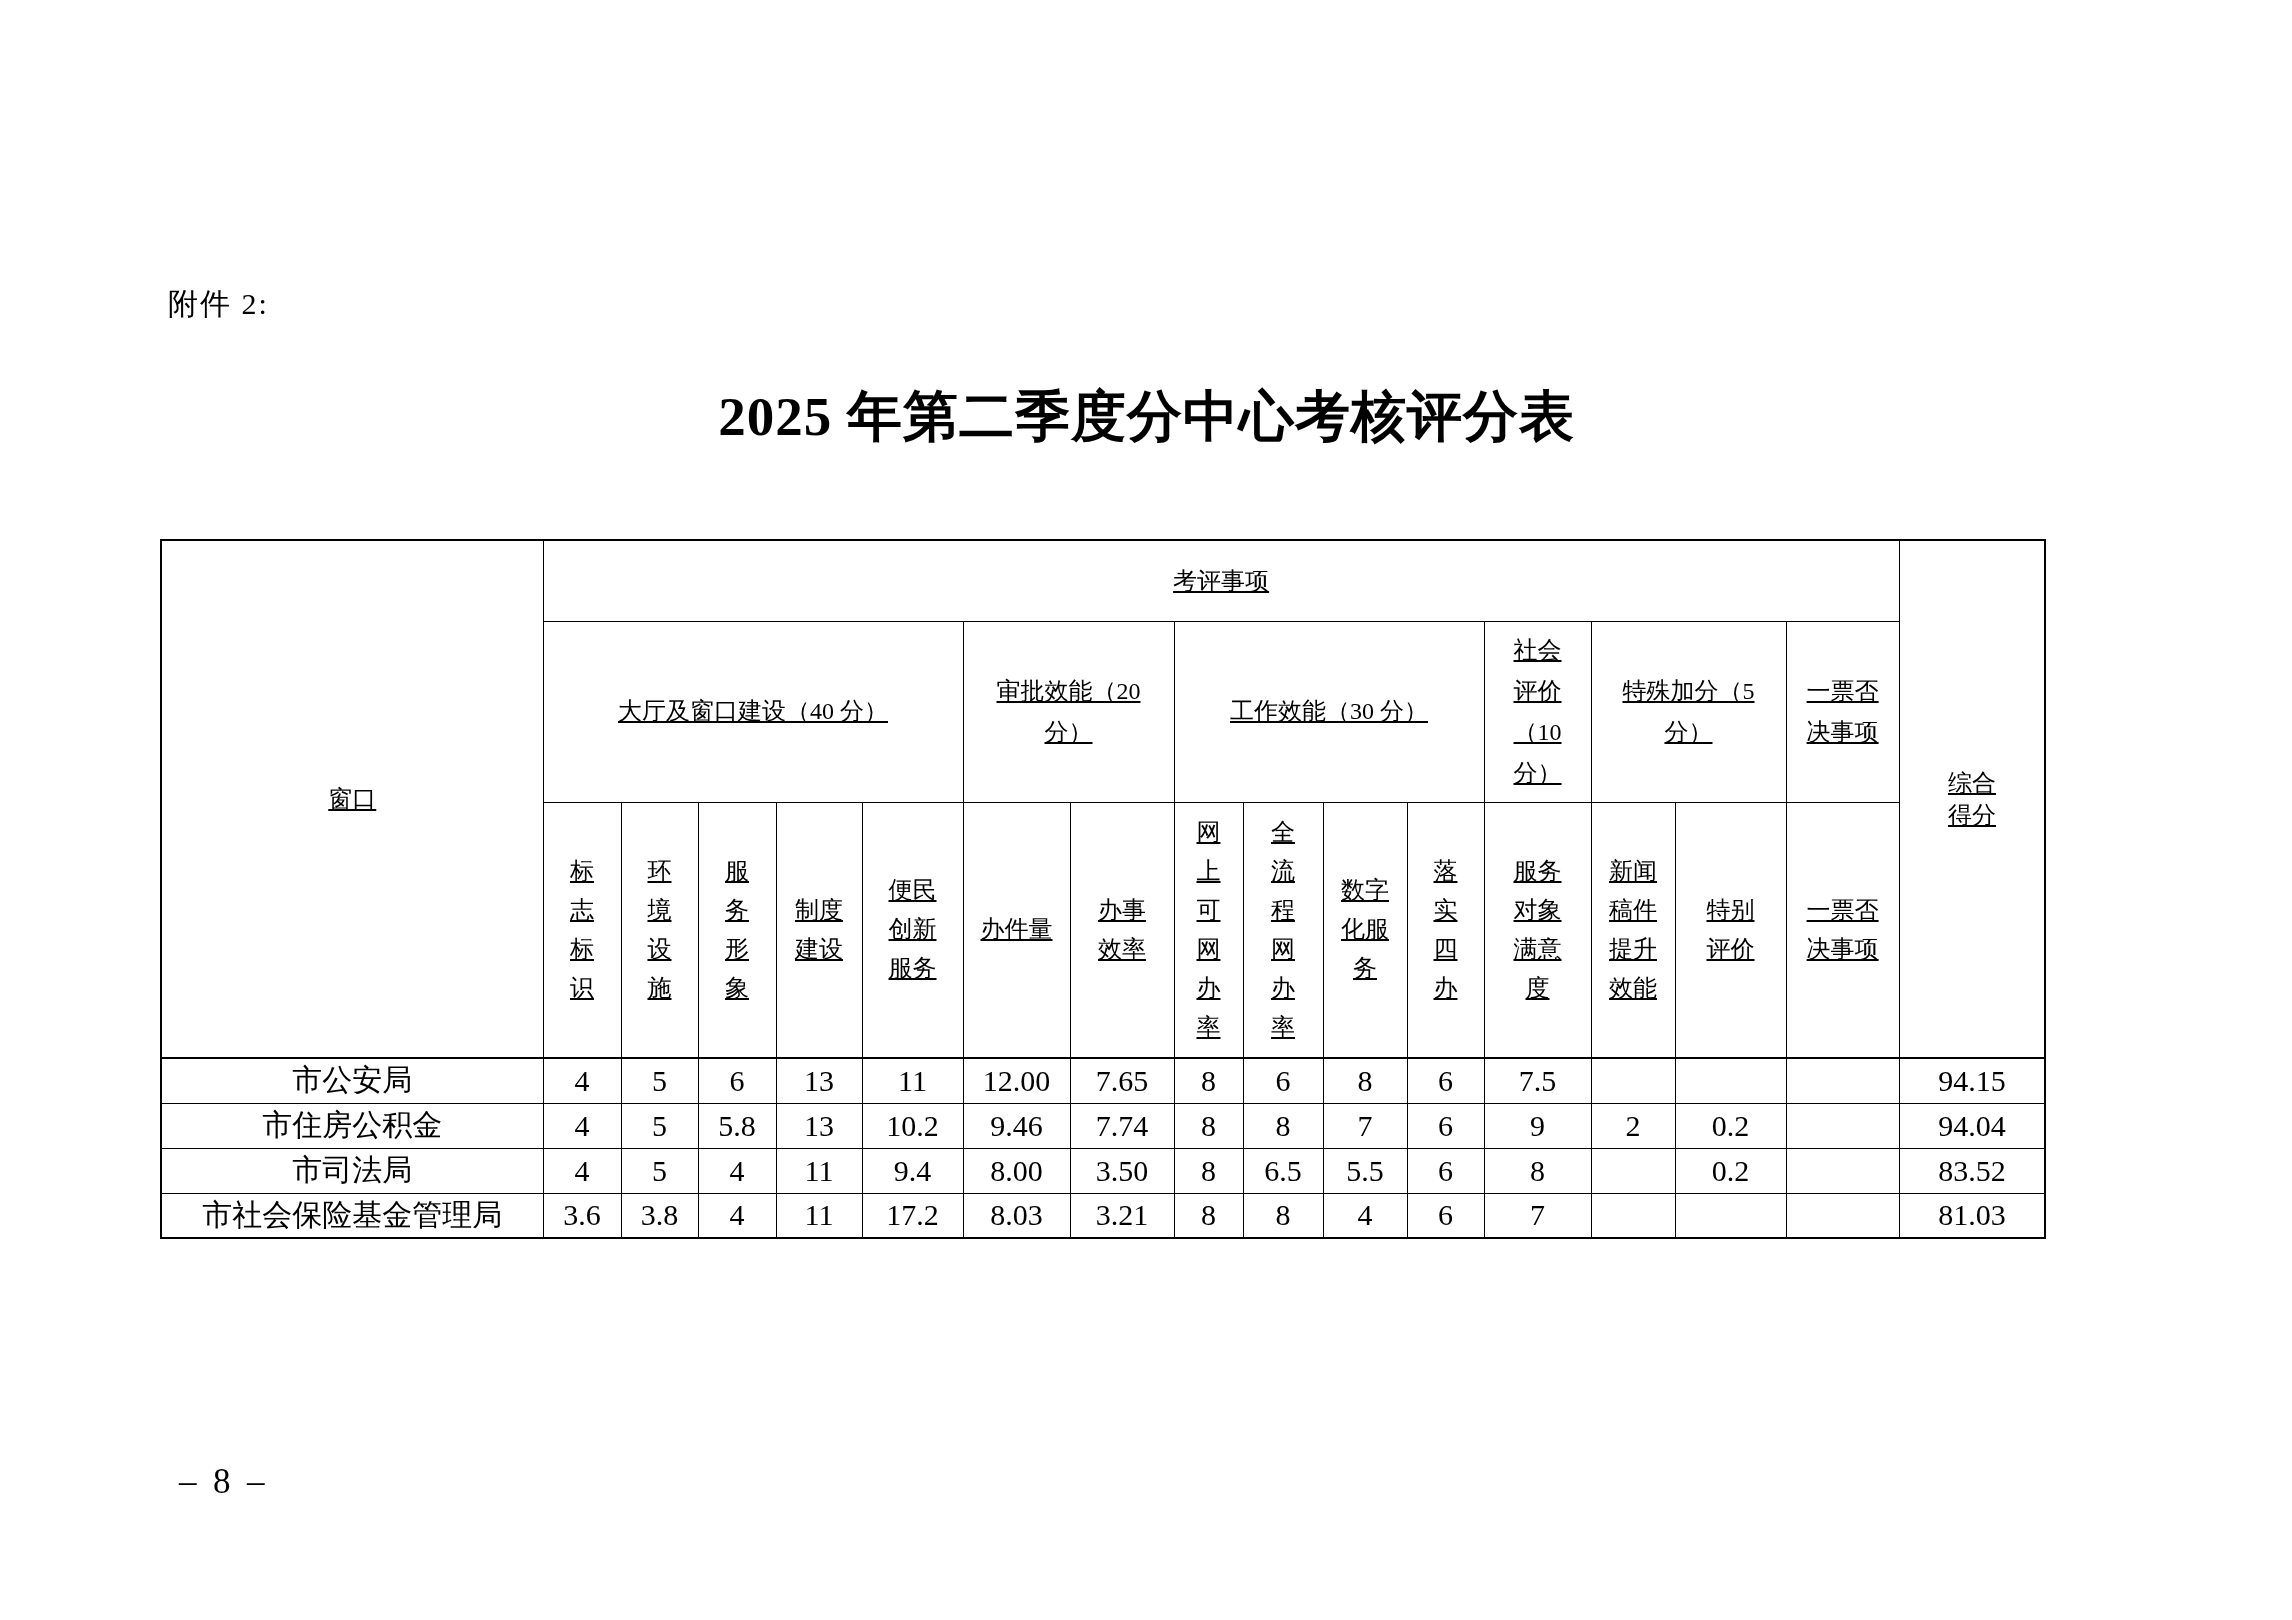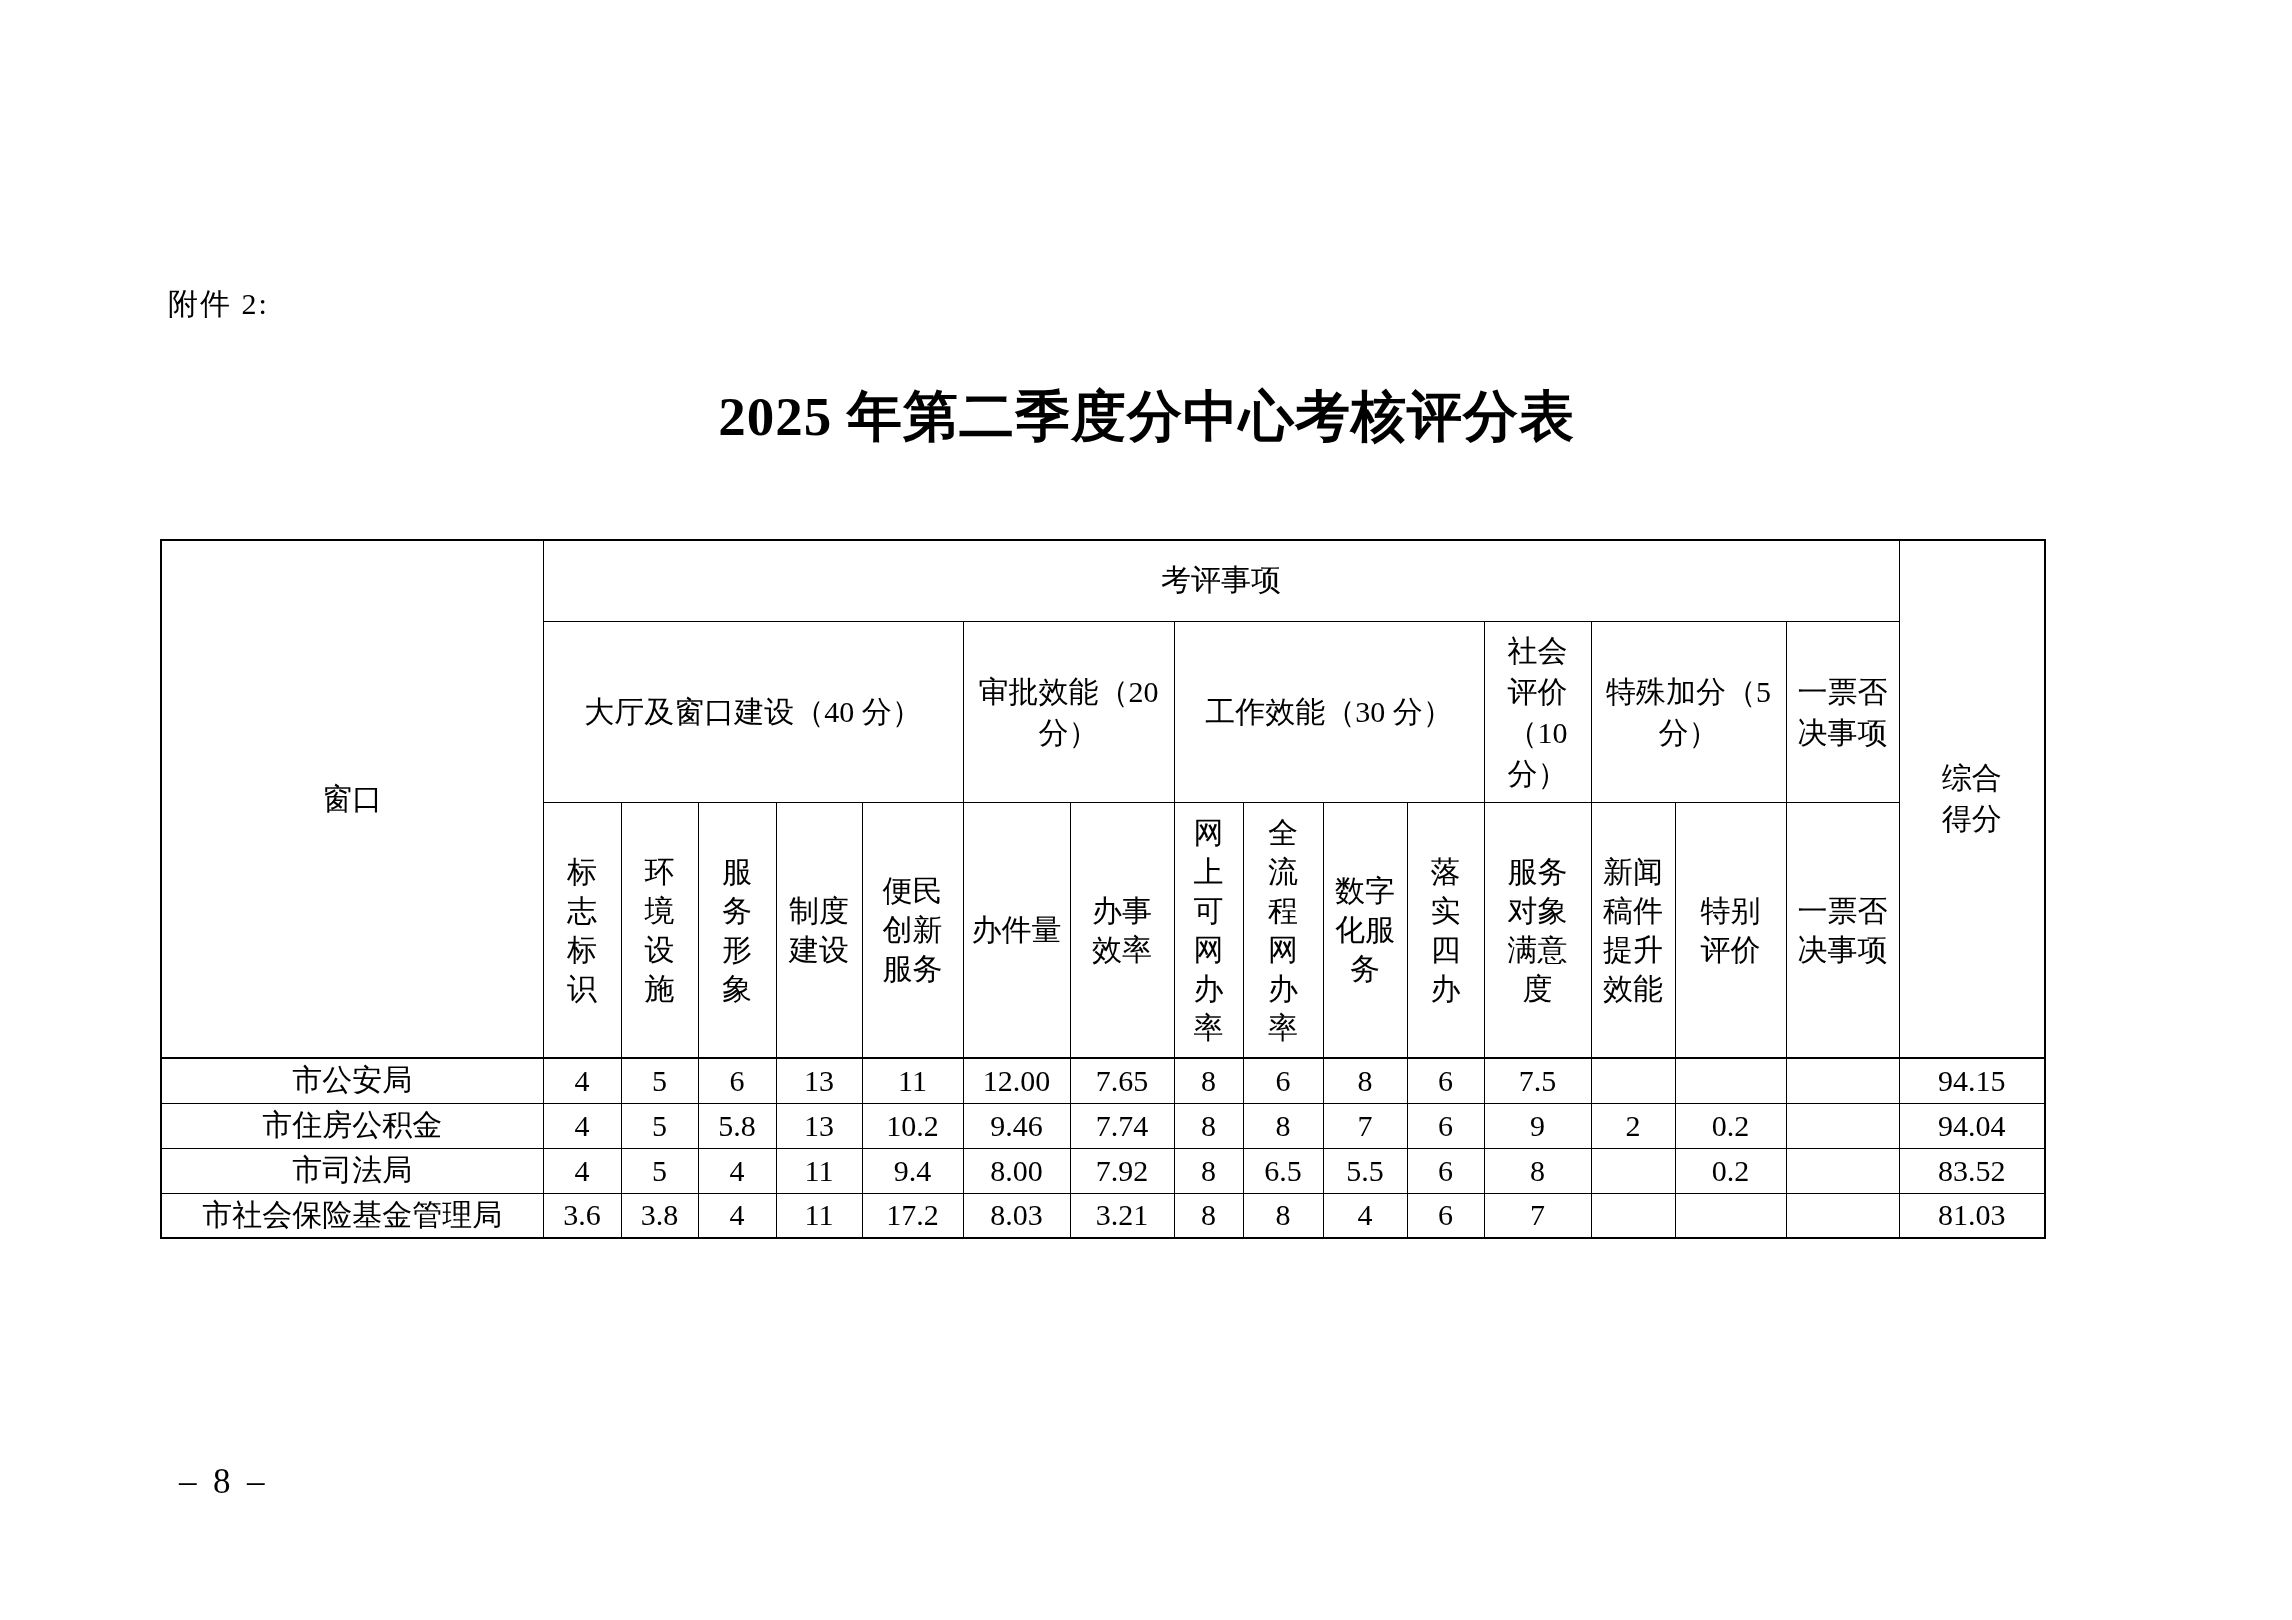--- a/index.html
+++ b/index.html
@@ -40,21 +40,21 @@
     vertical-align: middle;
     padding: 0;
     overflow: hidden;
   }
   tr.hr1 { height: 81px; }
   tr.hr2 { height: 172px; }
   tr.hr3 { height: 256px; }
   tbody tr { height: 45px; }
   tbody td { border-top-width: 2.5px; font-size: 30px; }
   tbody tr:first-child td { border-top-width: 2.9px; }
-  th { font-size: 30px; }
+  th { font-size: 24px; text-decoration: underline; }
   tr.hr2 th { line-height: 41px; }
   tr.hr3 th { line-height: 39px; }
   .label { margin: 8px auto; white-space: normal; word-break: break-all; }
   .lw1 { width: 1.35em; }   
   .lw2 { width: 2.5em; }    
   .lw3 { width: 3.55em; }   
   .gwa { width: 6.3em; }    
   .gwb { width: 5.7em; }    
   .dept { font-size: 30px; }
   .page-number {
@@ -207,21 +207,21 @@
       <td>94.04</td>
     </tr>
     <tr>
       <td class="dept">市司法局</td>
       <td>4</td>
       <td>5</td>
       <td>4</td>
       <td>11</td>
       <td>9.4</td>
       <td>8.00</td>
-      <td>7.92</td>
+      <td>3.50</td>
       <td>8</td>
       <td>6.5</td>
       <td>5.5</td>
       <td>6</td>
       <td>8</td>
       <td></td>
       <td>0.2</td>
       <td></td>
       <td>83.52</td>
     </tr>

